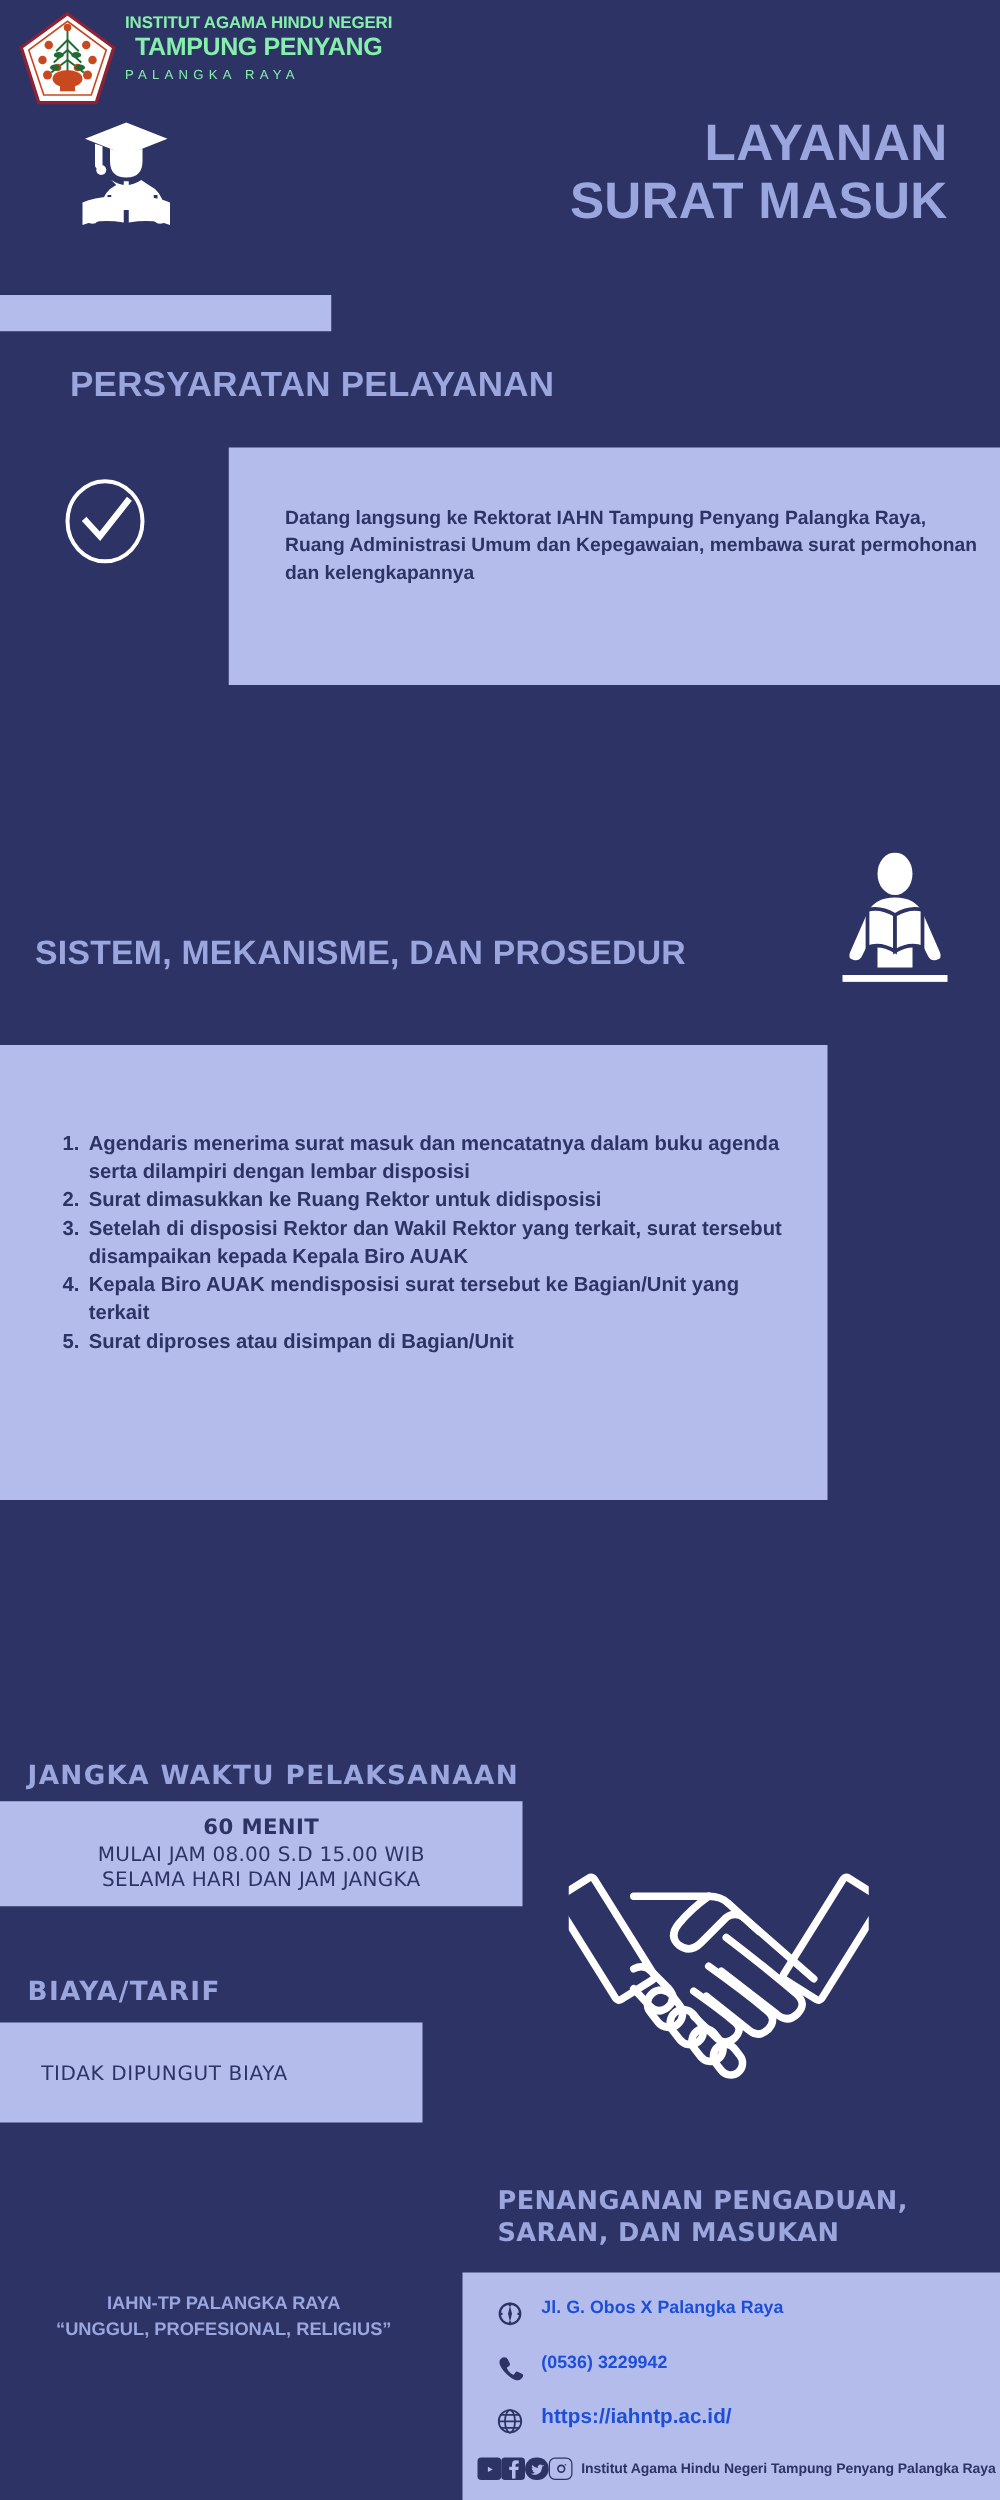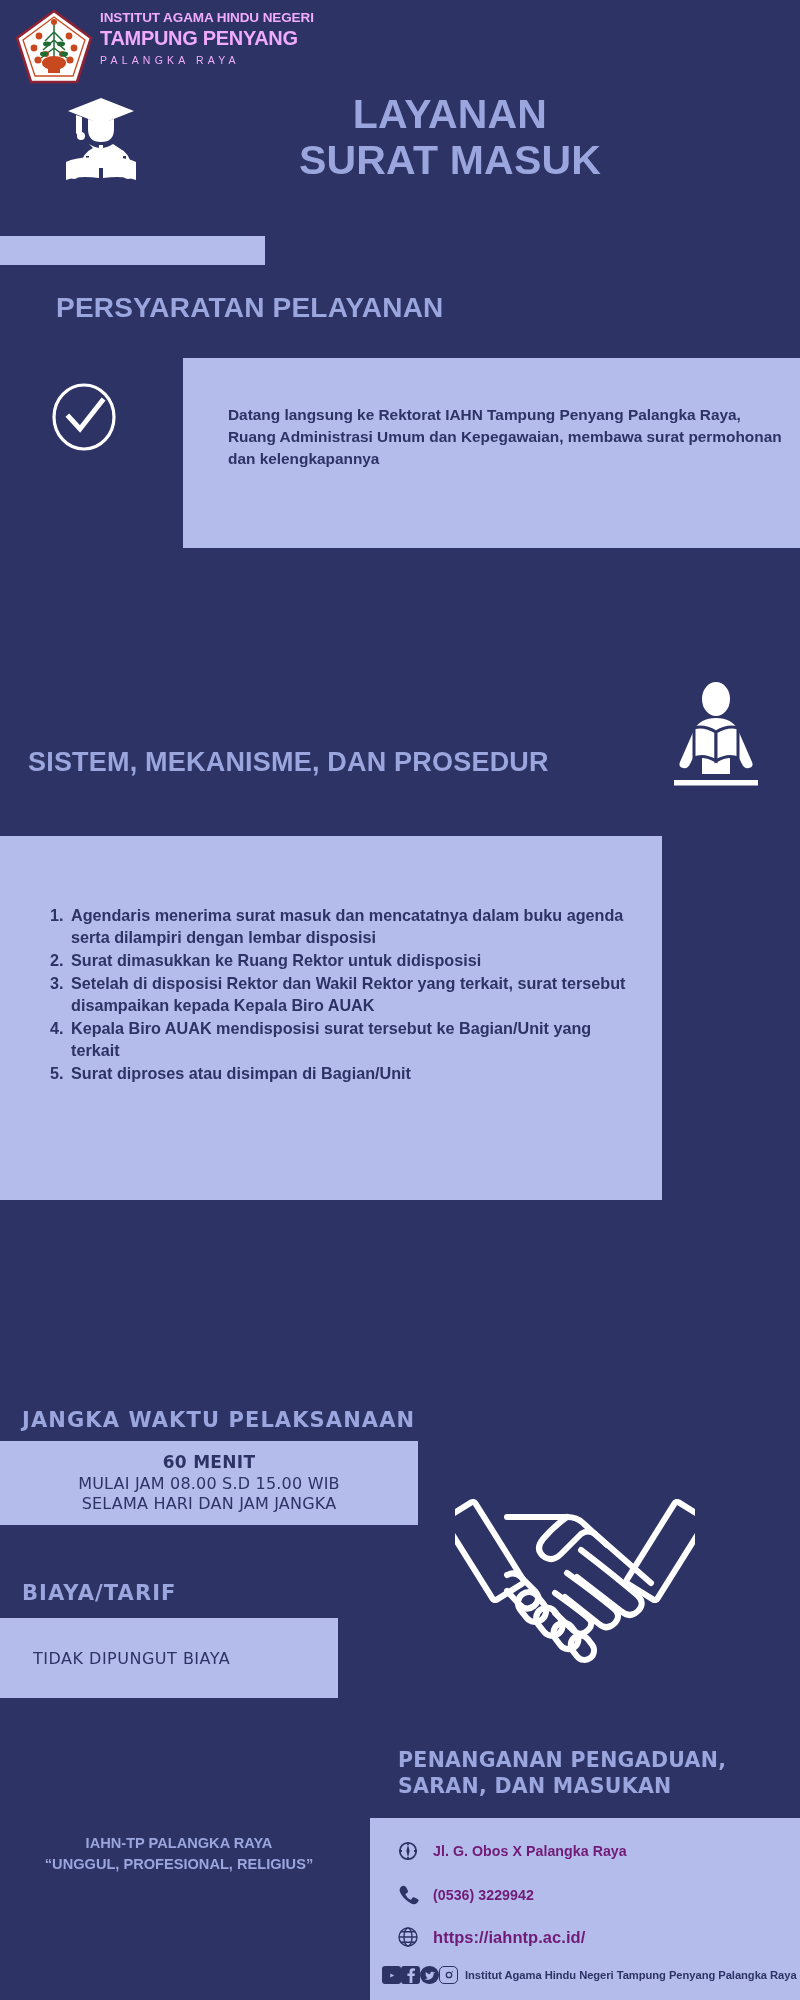--- a/index.html
+++ b/index.html
@@ -8,31 +8,31 @@
     width:800px; height:2000px; position:relative;
     font-family:"Liberation Sans", sans-serif;
     overflow:hidden;
   }
   .stage { position:absolute; inset:0; background:#2D3465; }
 
   
   .logo-wrap { position:absolute; left:14px; top:8px; width:80px; height:78px; }
   .logo-wrap svg { display:block; width:80px; height:78px; }
 
-  .inst-block { position:absolute; left:100px; top:11px; color:#f0abfc; }
+  .inst-block { position:absolute; left:100px; top:11px; color:#86efac; }
   .inst-l1 { font-size:13.5px; font-weight:bold; letter-spacing:-0.1px; line-height:1.05; }
-  .inst-l2 { font-size:20px; font-weight:bold; letter-spacing:-0.3px; line-height:1.12; margin-top:2px; }
+  .inst-l2 { font-size:20px; font-weight:bold; letter-spacing:-0.3px; line-height:1.12; margin-top:2px;text-align:center; }
   .inst-l3 { font-size:10.5px; font-weight:500; letter-spacing:4.2px; margin-top:4px; }
 
   .grad-icon { position:absolute; left:58px; top:92px; width:86px; height:90px; }
   .grad-icon svg { display:block; width:86px; height:90px; }
 
   .main-title {
-    position:absolute; right:30px; top:92px; width:640px;
-    text-align:center; color:#9BA6DE; font-weight:bold;
+    position:absolute; right:42px; top:92px; width:640px;
+    text-align:right; color:#9BA6DE; font-weight:bold;
     font-size:41px; line-height:1.12; letter-spacing:0.2px;
   }
   .main-title .l2 { display:block; }
 
   .accent-bar { position:absolute; left:0; top:236px; width:265px; height:29px; background:#B4BCEC; }
 
   
   .sec-title {
     position:absolute; color:#9BA6DE; font-weight:bold;
     letter-spacing:0.2px;
@@ -92,21 +92,21 @@
     color:#9BA6DE; font-size:20.5px; font-weight:bold; line-height:1.25;
     letter-spacing:0.3px; font-family:"DejaVu Sans", sans-serif;
   }
 
   .tagline {
     position:absolute; left:18px; top:1833px; width:322px; text-align:center;
     color:#9BA6DE; font-size:14.6px; font-weight:bold; line-height:1.42;
   }
 
   .panel-contact { left:370px; top:1818px; width:430px; height:182px; }
-  .crow { position:absolute; display:flex; align-items:center; color:#701a75; }
+  .crow { position:absolute; display:flex; color:#1d4ed8; }
   .crow .ic { width:26px; height:26px; flex:0 0 26px; margin-right:12px; display:flex; align-items:center; justify-content:center; }
   .crow .ic svg { display:block; }
   .crow .tx { font-size:14.2px; font-weight:bold; letter-spacing:0.05px; }
   .crow-addr  { left:25px; top:20px; }
   .crow-phone { left:25px; top:64px; }
   .crow-web   { left:25px; top:106px; }
   .crow-web .tx { font-size:16.5px; }
 
   .social-row { position:absolute; left:12px; top:148px; display:flex; align-items:center; gap:0; }
   .sq { width:19px; height:18px; border-radius:3px; display:flex; align-items:center; justify-content:center; }

